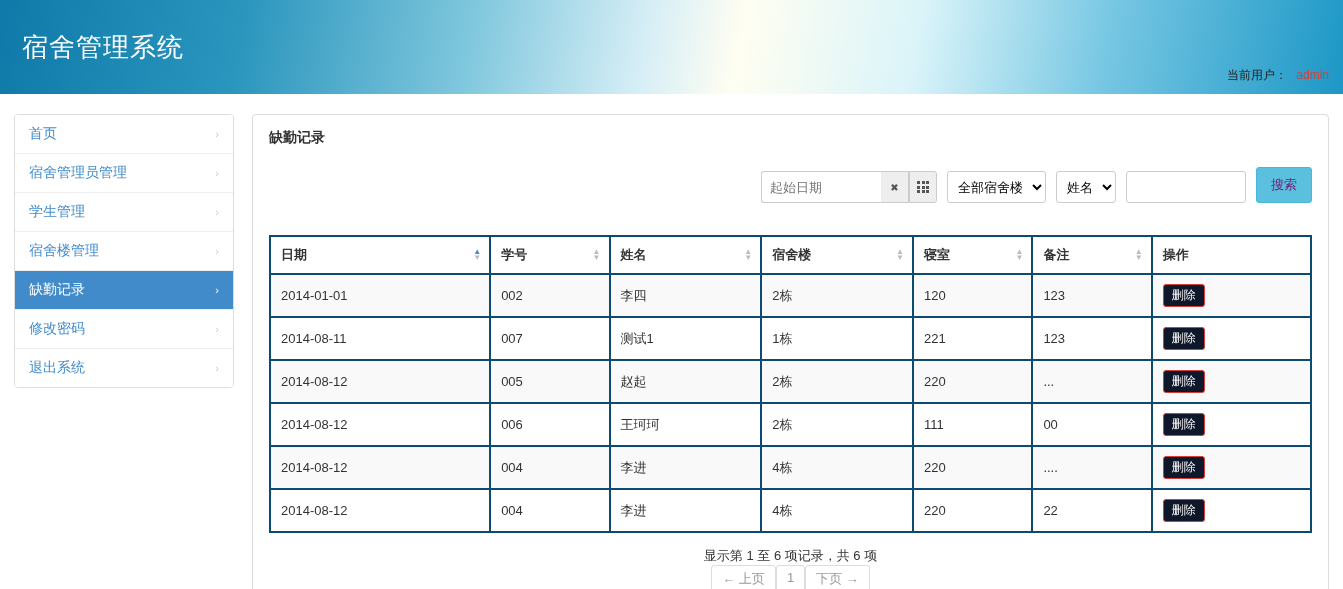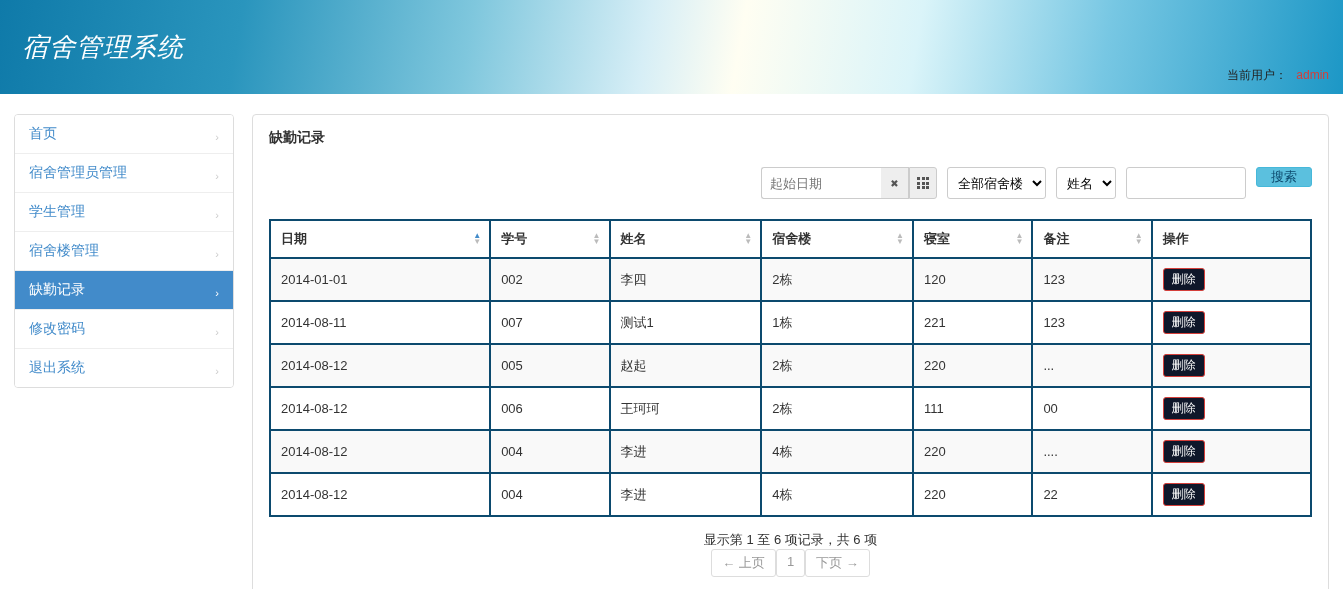--- a/index.html
+++ b/index.html
@@ -16,21 +16,20 @@
     position: relative;
   }
   .header-title {
     position: absolute;
     left: 22px;
     top: 30px;
     font-size: 26px;
     font-weight: 300;
     color: #fff;
     letter-spacing: 1px;
-    font-style: italic;
   }
   .header-user {
     position: absolute;
     right: 14px;
     bottom: 10px;
     font-size: 12px;
     color: #222;
   }
   .header-user .uname { color: #d43f3a; margin-left: 6px; }
 
@@ -45,21 +44,21 @@
     width: 220px;
     border: 1px solid #ddd;
     border-radius: 4px;
     overflow: hidden;
     height: fit-content;
     background: #fff;
   }
   .side-item {
     display: flex;
     justify-content: space-between;
-    align-items: flex-end;
+    align-items: center;
     padding: 10px 14px;
     border-bottom: 1px solid #eee;
     color: #428bca;
     cursor: pointer;
     background: #fff;
   }
   .side-item:last-child { border-bottom: none; }
   .side-item.active { background: #428bca; color: #fff; }
   .side-item .chev { font-size: 11px; color: #ccc; }
   .side-item.active .chev { color: #fff; }
@@ -75,23 +74,23 @@
   .panel-title {
     font-size: 14px;
     font-weight: bold;
     color: #333;
     margin-bottom: 20px;
   }
 
   .filter-row {
     display: flex;
     justify-content: flex-end;
-    align-items: flex-start;
+    align-items: flex-end;
     gap: 10px;
-    margin-bottom: 20px;
+    margin-bottom: 32px;
     flex-wrap: nowrap;
   }
   .input-group {
     display: flex;
     align-items: stretch;
     height: 32px;
   }
   .input-group input[type="text"] {
     border: 1px solid #ccc;
     padding: 4px 8px;
@@ -125,25 +124,25 @@
   }
   .search-input {
     height: 32px;
     width: 120px;
     border: 1px solid #ccc;
     border-radius: 3px;
     padding: 0 8px;
     font-size: 13px;
   }
   .btn-search {
-    height: 20px;
+    height: 36px;
     padding: 0 14px;
     background: #5bc0de;
     border: 1px solid #46b8da;
-    color: #0c4a6e;
+    color: #701a75;
     border-radius: 3px;
     cursor: pointer;
     font-size: 13px;
   }
 
   
   table.data {
     width: 100%;
     border-collapse: collapse;
     border: 1px solid #ddd;

